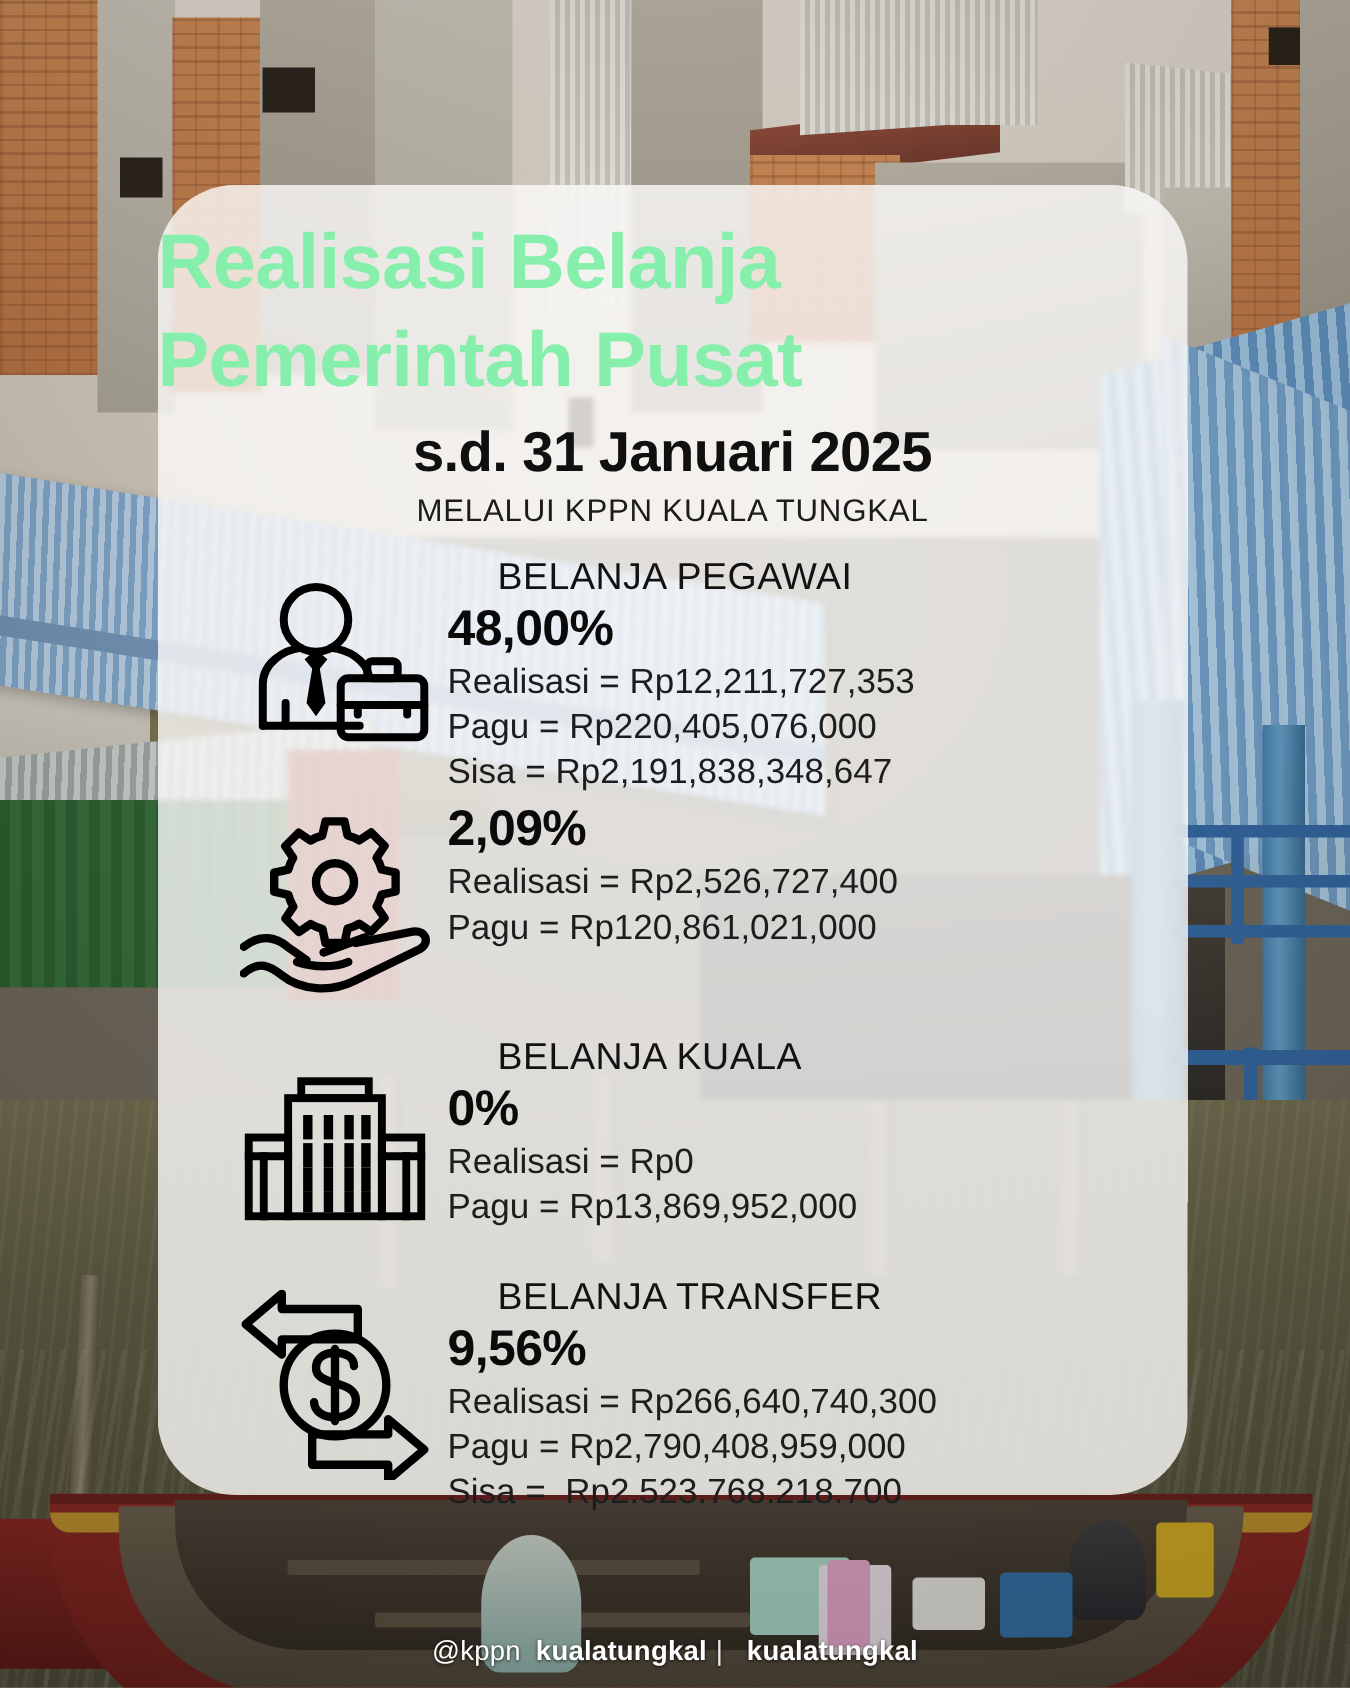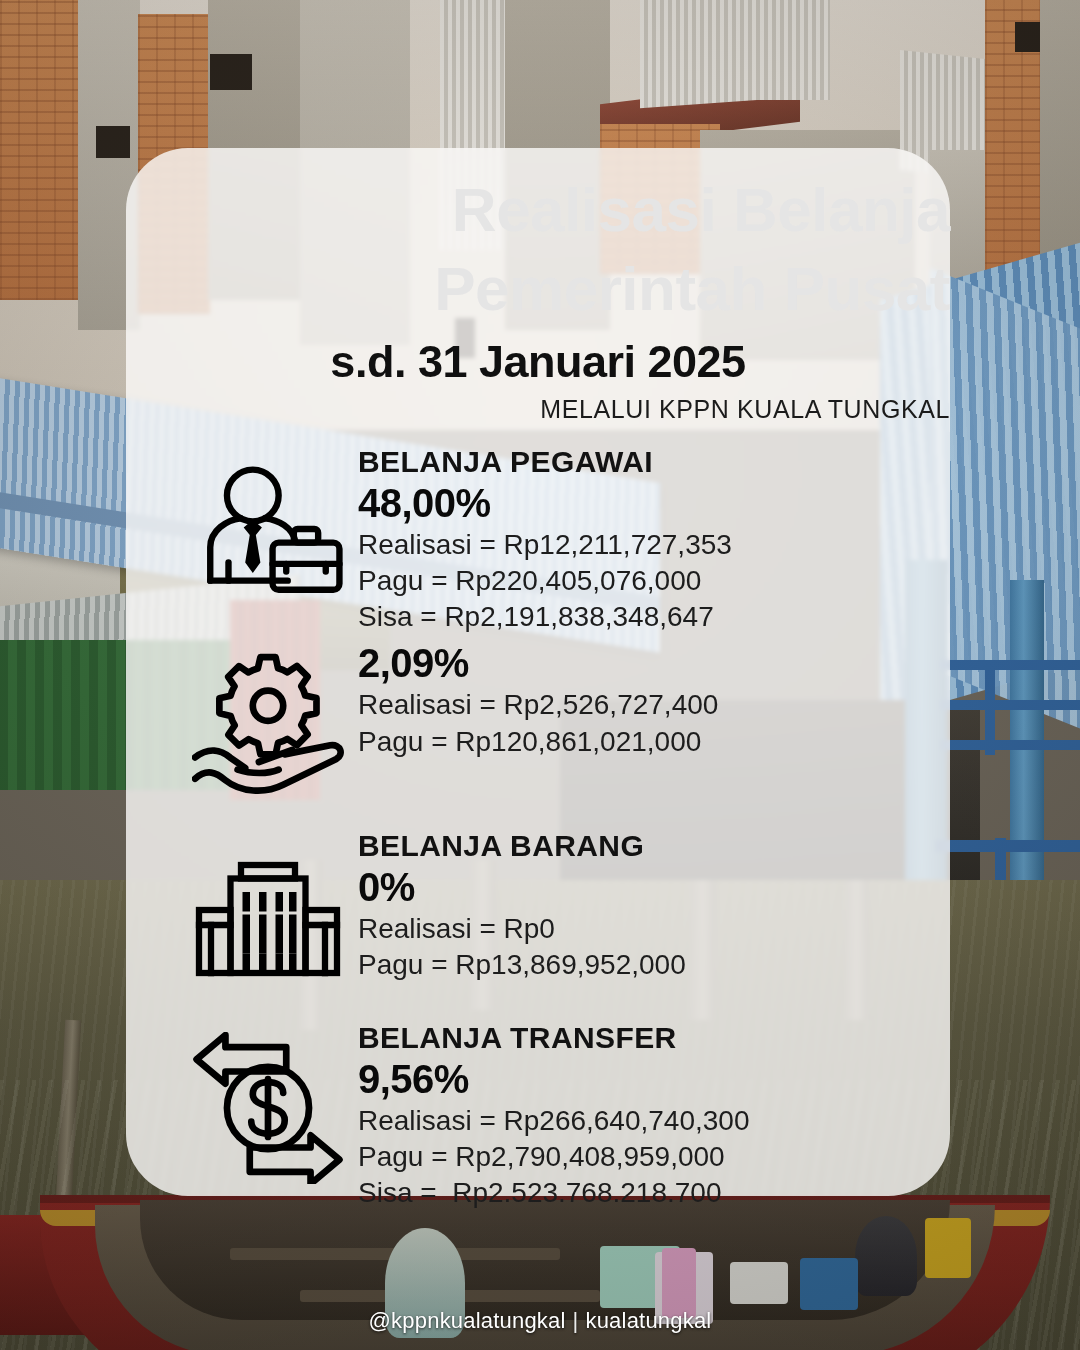--- a/index.html
+++ b/index.html
@@ -104,53 +104,53 @@
 
   
   .card{
     position:absolute;left:126px;top:148px;width:824px;height:1048px;
     background:rgba(252,251,250,.80);
     border-radius:62px;
     backdrop-filter:blur(2px);
   }
 
   .title{
-    position:absolute;left:0;right:0;top:22px;text-align:right;
-    font-size:62px;line-height:1.28;font-weight:bold;color:#e5e5e5;
+    position:absolute;left:0;right:0;top:22px;text-align:left;
+    font-size:62px;line-height:1.28;font-weight:bold;color:#86efac;
     letter-spacing:-.5px;
   }
   .subtitle{
     position:absolute;left:0;right:0;top:188px;text-align:center;
     font-size:45px;font-weight:bold;color:#101010;letter-spacing:-.5px;
   }
   .sub2{
-    position:absolute;left:0;right:0;top:247px;text-align:right;
+    position:absolute;left:0;right:0;top:247px;text-align:center;
     font-size:25px;font-weight:normal;color:#1b1b1b;letter-spacing:.6px;
   }
 
   
   .rows{position:absolute;left:62px;top:298px;width:700px;}
   .row{display:flex;align-items:flex-start;margin-bottom:14px;height:178px;}
   .row .ico{width:160px;height:160px;flex:0 0 160px;display:flex;
     align-items:center;justify-content:center;margin-top:6px;}
   .row .txt{flex:1;padding-left:10px;}
-  .cat{font-size:30px;font-weight:bold;color:#121212;letter-spacing:.4px;
-    line-height:1.05;}
+  .cat{font-size:30px;font-weight:normal;color:#121212;letter-spacing:.4px;
+    line-height:1.05;margin-left:40px;}
   .pct{font-size:40px;font-weight:bold;color:#0a0a0a;line-height:1.18;
     margin-top:2px;letter-spacing:-.5px;}
   .det{font-size:28px;color:#1d1d1d;line-height:1.30;white-space:pre;}
 
   
   .footer{
     position:absolute;left:0;right:0;bottom:0;height:58px;
     display:flex;align-items:center;justify-content:center;
     color:#fff;font-size:22px;letter-spacing:.2px;
     text-shadow:0 1px 3px rgba(0,0,0,.8);
   }
-  .footer b{font-weight:normal;}
+  .footer b{font-weight:bold;margin-left:12px;}
   .footer .sep{margin:0 7px;font-weight:normal;opacity:.9;}
 </style>
 </head>
 <body>
 
 <div id="poster">
 
   <div class="photo">
     <div class="bg-sky"></div>
 
@@ -304,21 +304,21 @@
               <rect x="55" y="62" width="5" height="13"></rect>
                 <rect x="64" y="62" width="5" height="13"></rect>
               <rect x="33" y="75" width="5" height="11"></rect>
                 <rect x="44" y="75" width="5" height="11"></rect>
               <rect x="55" y="75" width="5" height="11"></rect>
                 <rect x="64" y="75" width="5" height="11"></rect>
             </g>
           </svg>
         </div>
         <div class="txt">
-          <div class="cat">BELANJA BARANG</div>
+          <div class="cat">BELANJA KUALA</div>
           <div class="pct">0%</div>
           <div class="det">Realisasi = Rp0</div>
           <div class="det">Pagu = Rp13,869,952,000</div>
         </div>
       </div>
 
       <div class="row">
         <div class="ico">
           <svg width="152" height="152" viewBox="0 0 100 100" fill="none" stroke="#000" stroke-width="4.4" stroke-linecap="round" stroke-linejoin="round">
             <path d="M62 10 H22 V2 L3 18 l19 16 v-8 h40 z"></path>

